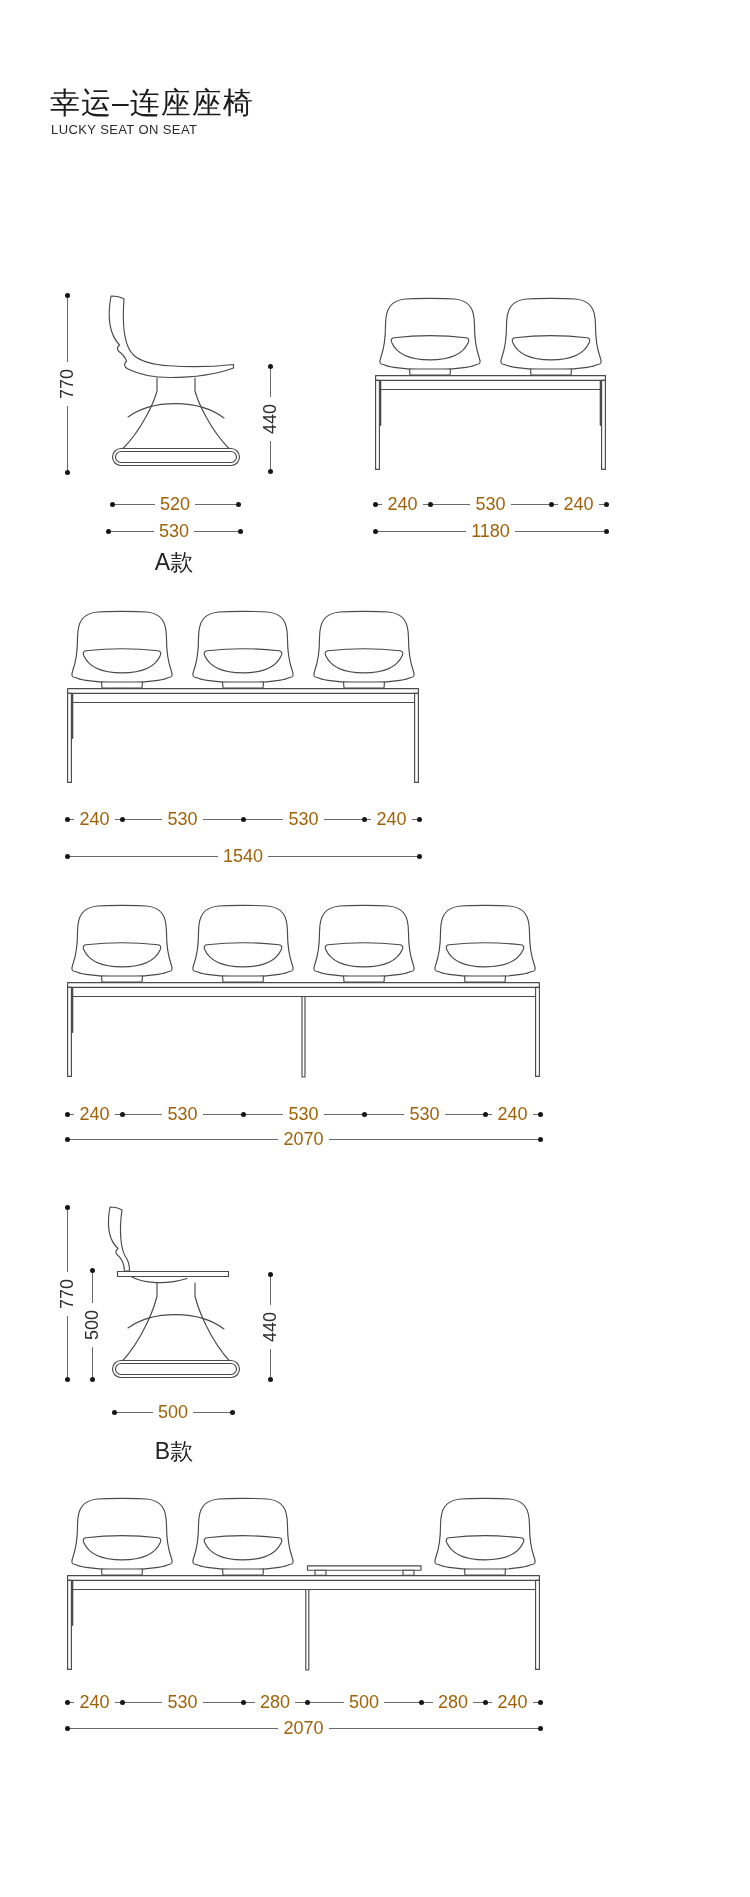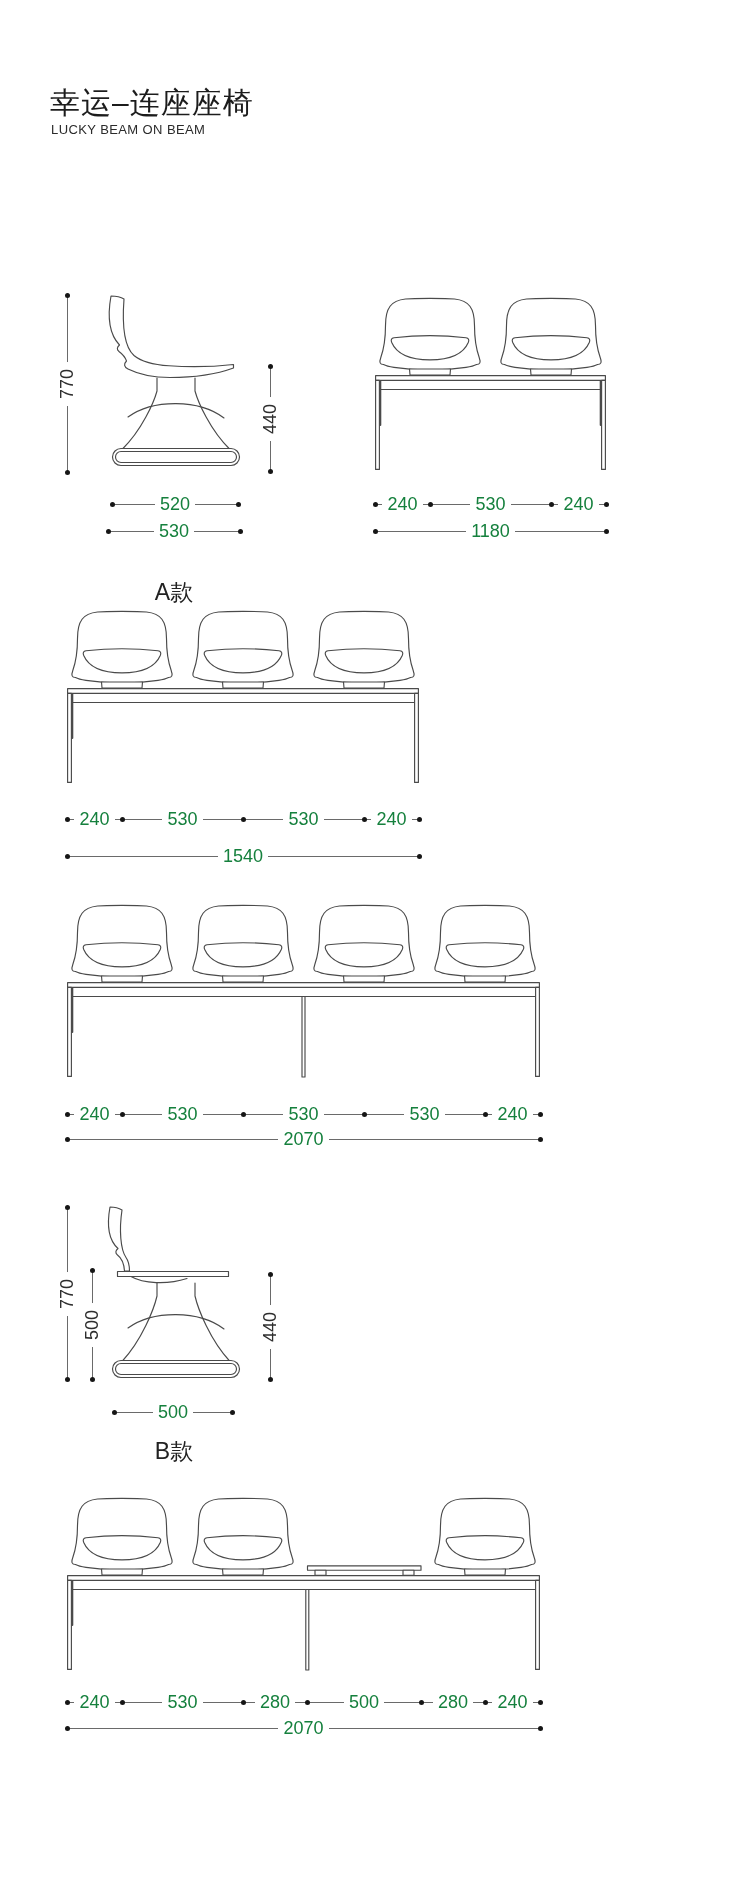--- a/index.html
+++ b/index.html
@@ -9,21 +9,21 @@
   #title-block{position:absolute;left:50px;top:86px;}
   #title-block h1{margin:0;font-size:30px;font-weight:400;color:#1c1c1c;letter-spacing:1px;line-height:1.15;}
   #title-block .sub{margin:1px 0 0 1px;font-size:13px;font-weight:400;color:#2b2b2b;letter-spacing:.4px;}
   
   .fig-label{position:absolute;text-align:center;font-size:23px;color:#222;}
   
   .hdim{position:absolute;display:flex;align-items:center;height:16px;}
   .hdim .dot{flex:0 0 5px;width:5px;height:5px;margin:0 -2.5px;background:#161616;border-radius:50%;z-index:2;}
   .hdim .seg{display:flex;align-items:center;height:100%;min-width:0;}
   .hdim .seg .ln{flex:1 1 0;height:1px;background:#6a6a6a;}
-  .hdim .seg b{font-weight:400;font-size:18px;color:#15803d;padding:0 5px;white-space:nowrap;line-height:16px;}
+  .hdim .seg b{font-weight:400;font-size:18px;color:#a16207;padding:0 5px;white-space:nowrap;line-height:16px;}
   
   .vdim{position:absolute;width:16px;}
   .vdim .vline{position:absolute;left:50%;top:3px;bottom:3px;width:1px;margin-left:-.5px;background:#6a6a6a;}
   .vdim .dot{position:absolute;left:50%;width:5px;height:5px;margin-left:-2.5px;background:#161616;border-radius:50%;}
   .vdim .dot.top{top:0;}
   .vdim .dot.bot{bottom:0;}
   .vdim b{position:absolute;left:50%;top:50%;transform:translate(-50%,-50%) rotate(-90deg);
           background:#fff;padding:0 7px;font-weight:400;font-size:18px;color:#2e2e2e;white-space:nowrap;}
   
   .fig{position:absolute;}
@@ -40,21 +40,21 @@
       <g id="seat-shell">
         <path class="stw" d="M5.5,69.5 C2,69.5 1,67.5 2.8,62.5 C6,53.5 7.5,43 7.5,30.5 C7.5,13 13,5.5 27.5,4 C36,3.2 68,3.2 76.5,4 C91,5.5 96.5,13 96.5,30.5 C96.5,43 98,53.5 101.2,62.5 C103,67.5 102,69.5 98.5,69.5 C96.5,70.6 93,71.6 88,72.4 C66,75.6 38,75.6 16,72.4 C11,71.6 7.5,70.6 5.5,69.5 Z"></path>
         <path class="st" d="M16,42.8 C40,40 64,40 88,42.8 C90.6,43.2 91.3,44.8 90.4,47.2 C85,59.8 71.5,64.8 52,64.8 C32.5,64.8 19,59.8 13.6,47.2 C12.7,44.8 13.4,43.2 16,42.8 Z"></path>
         <path class="stw" d="M31.5,74 L72.5,74 L72,80 L32,80 Z"></path>
       </g>
     </defs>
   </svg>
 
   <div id="title-block">
     <h1>幸运–连座座椅</h1>
-    <div class="sub">LUCKY BEAM ON BEAM</div>
+    <div class="sub">LUCKY SEAT ON SEAT</div>
   </div>
 
   <svg class="fig" style="left:95px;top:294px" width="150" height="180" viewBox="0 0 150 180">
     <path class="st" d="M33,123 C58,105 104,105 129,124"></path>
     <path class="st" d="M62,84 L62,97 C59,108 47,136 27,155.5"></path>
     <path class="st" d="M100,84 L100,97 C103,108 115,136 135,155.5"></path>
     <rect class="stw" x="17.5" y="154.5" width="127" height="17" rx="8.5"></rect>
     <rect class="st" x="20.5" y="157.5" width="121" height="11" rx="5.5"></rect>
     <path class="stw" d="M16,2 C12,24 15,41 24.5,51 C22,53 21.5,55.5 24,57.5 C28,60.5 30.5,64 31.5,67 C28.5,70 29,73 33,75 C45,81 60,83.5 75,83.5 C100,83.5 122,80 138.5,74 L138.5,70.5 C118,72.8 96,73.3 74,71.8 C57,70.6 46.5,67.8 39,61.5 C30.5,54 26.5,38 29,5 C25.5,2.8 19.5,2 16,2 Z"></path>
   </svg>
@@ -82,21 +82,21 @@
   </div>
   <div class="hdim" style="left:108px;top:523px;width:132px">
     <span class="dot"></span>
     <span class="seg" style="width:132px">
         <i class="ln"></i>
         <b>530</b>
         <i class="ln"></i>
       </span>
     <span class="dot"></span>
   </div>
-  <div class="fig-label" style="left:95px;top:577px;width:158px">A款</div>
+  <div class="fig-label" style="left:95px;top:547px;width:158px">A款</div>
 
   <svg class="fig" style="left:375px;top:295px" width="231" height="176" viewBox="0 0 231 176">
     <use href="#seat-shell" x="3" y="0"></use>
     <use href="#seat-shell" x="124" y="0"></use>
     <rect class="stw" x="0.6" y="80.6" width="229.8" height="4.8"></rect>
     <line class="st" x1="5" y1="94.5" x2="226" y2="94.5"></line>
     <rect class="stw" x="0.6" y="85.4" width="3.8" height="89"></rect>
     <rect class="stw" x="226.6" y="85.4" width="3.8" height="89"></rect>
     <line class="st" x1="5.4" y1="86" x2="5.4" y2="130" style="stroke-width:1.8"></line>
     <line class="st" x1="225.6" y1="86" x2="225.6" y2="130" style="stroke-width:1.8"></line>

